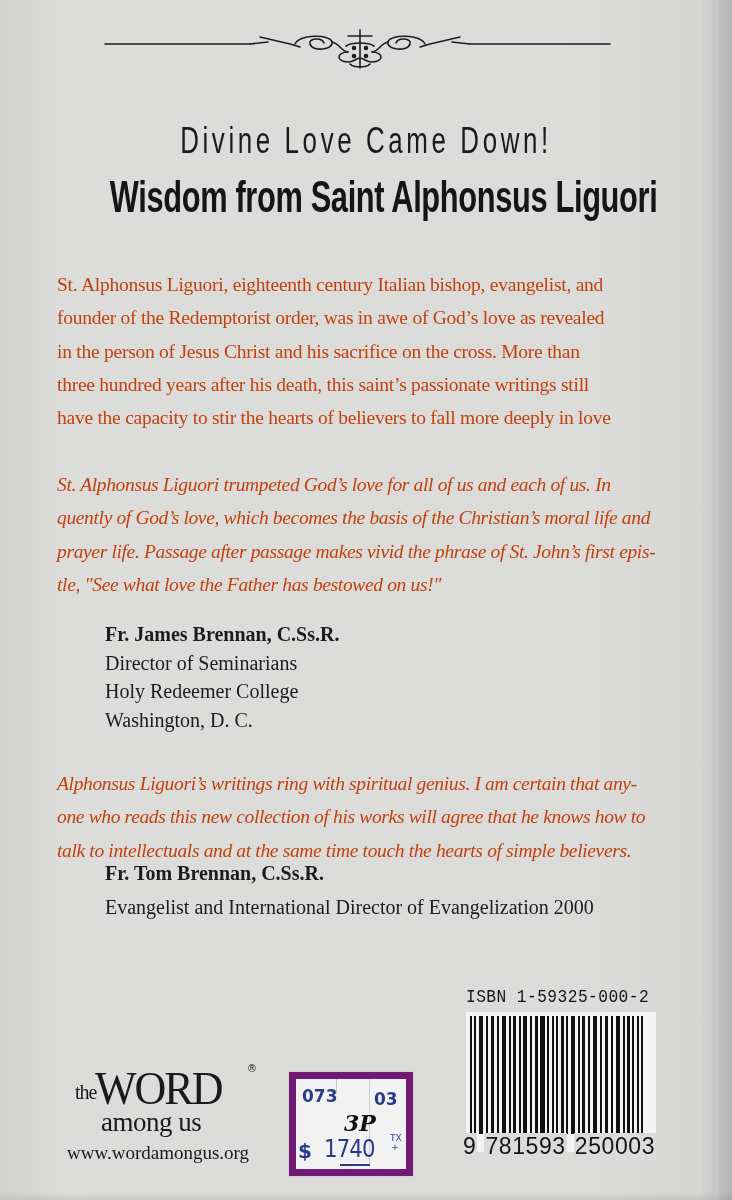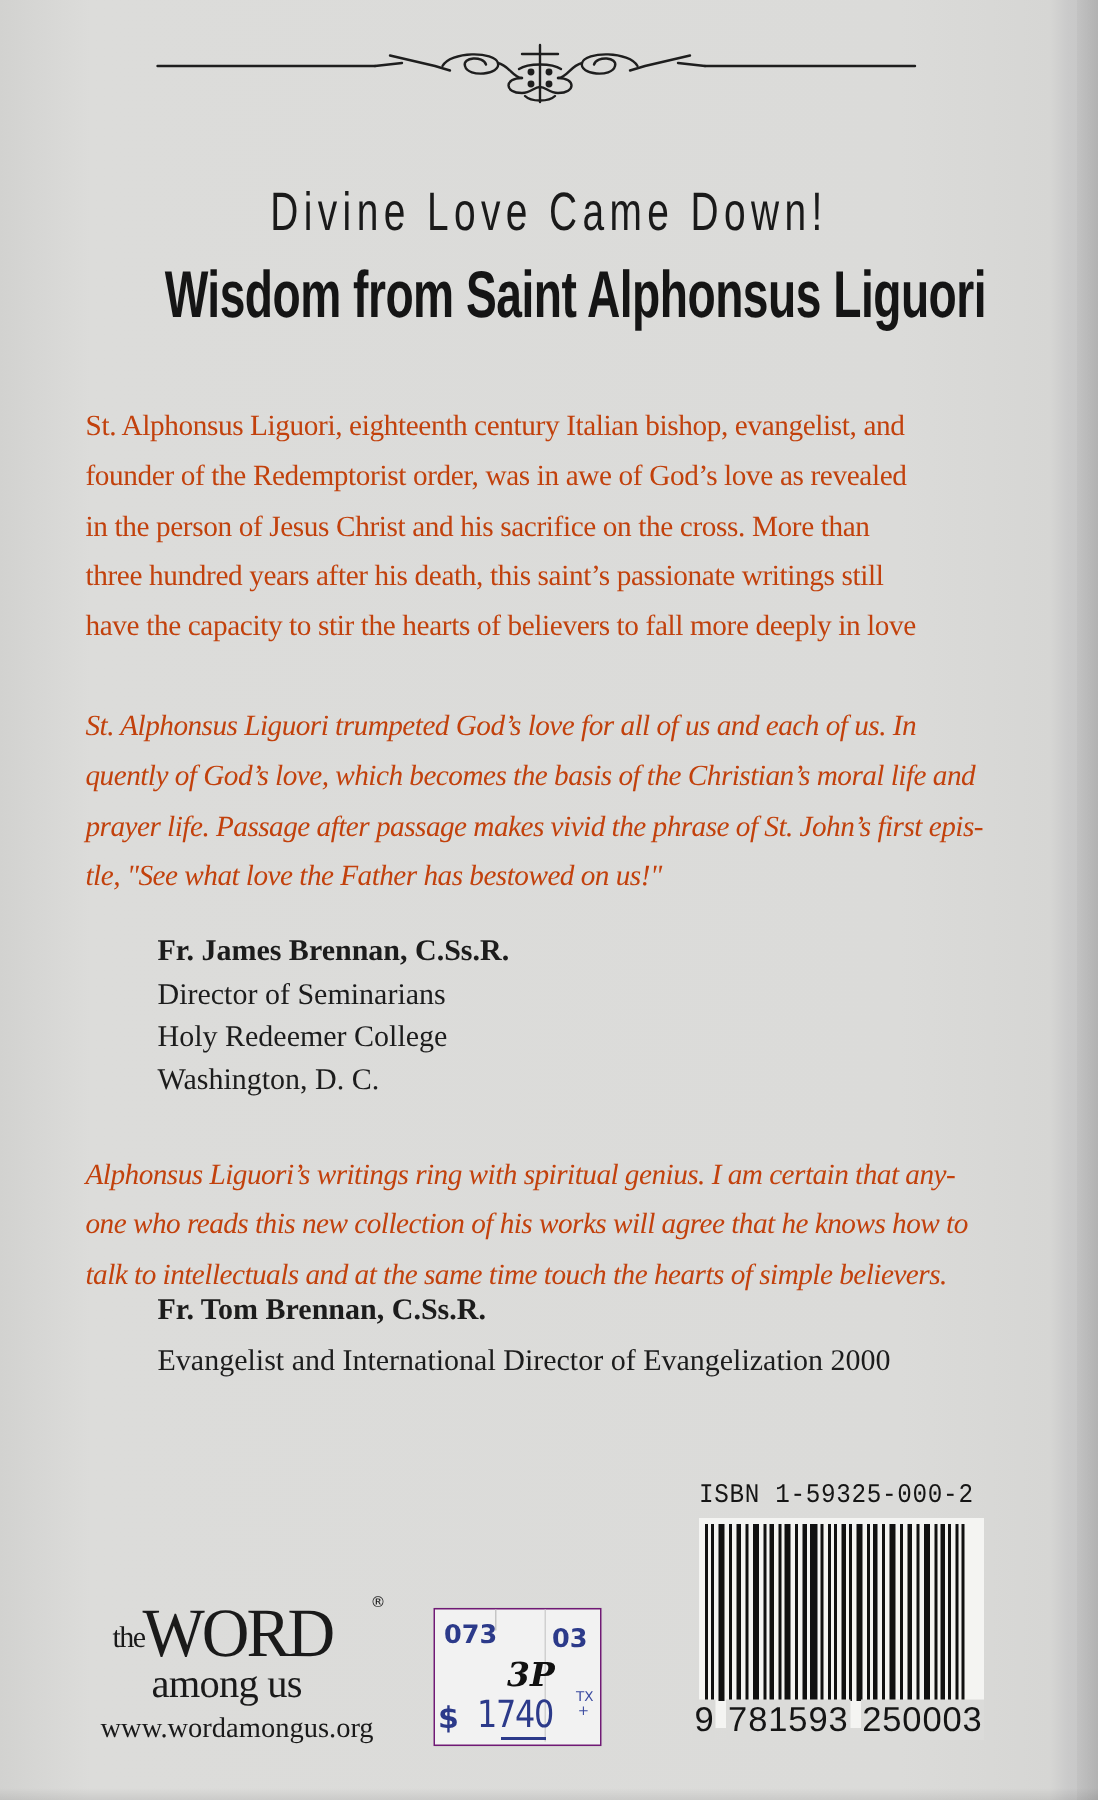--- a/index.html
+++ b/index.html
@@ -169,21 +169,21 @@
       font-size: 19px;
       white-space: nowrap;
     }
 
     
     .sticker {
       position: absolute;
       left: 289px; top: 1072px;
       width: 110px; height: 90px;
       background: #f2f2f2;
-      border: 1px solid #701a75;
+      border: 7px solid #701a75;
       box-shadow: 0 0 1px rgba(0,0,0,0.2);
       color: #2a3580;
       font-family: "DejaVu Sans", sans-serif;
     }
     .sticker .divider-v1 {
       position: absolute; left: 40px; top: 0; width: 1px; height: 14px; background: #c5c5c5;
     }
     .sticker .divider-v2 {
       position: absolute; left: 73px; top: 0; width: 1px; height: 88px; background: #d0d0d0;
     }

